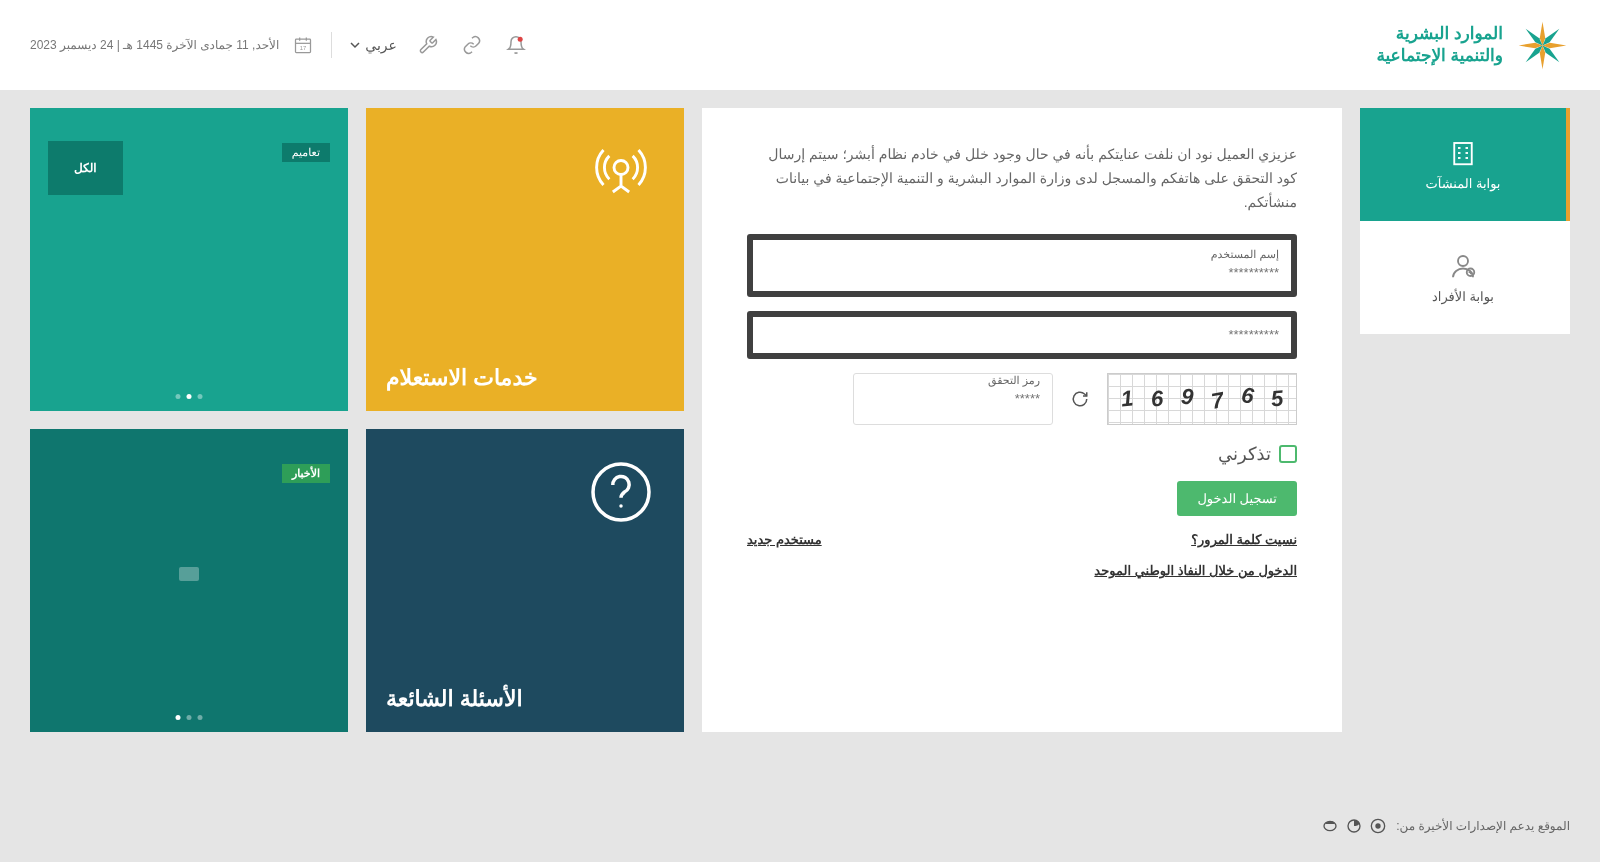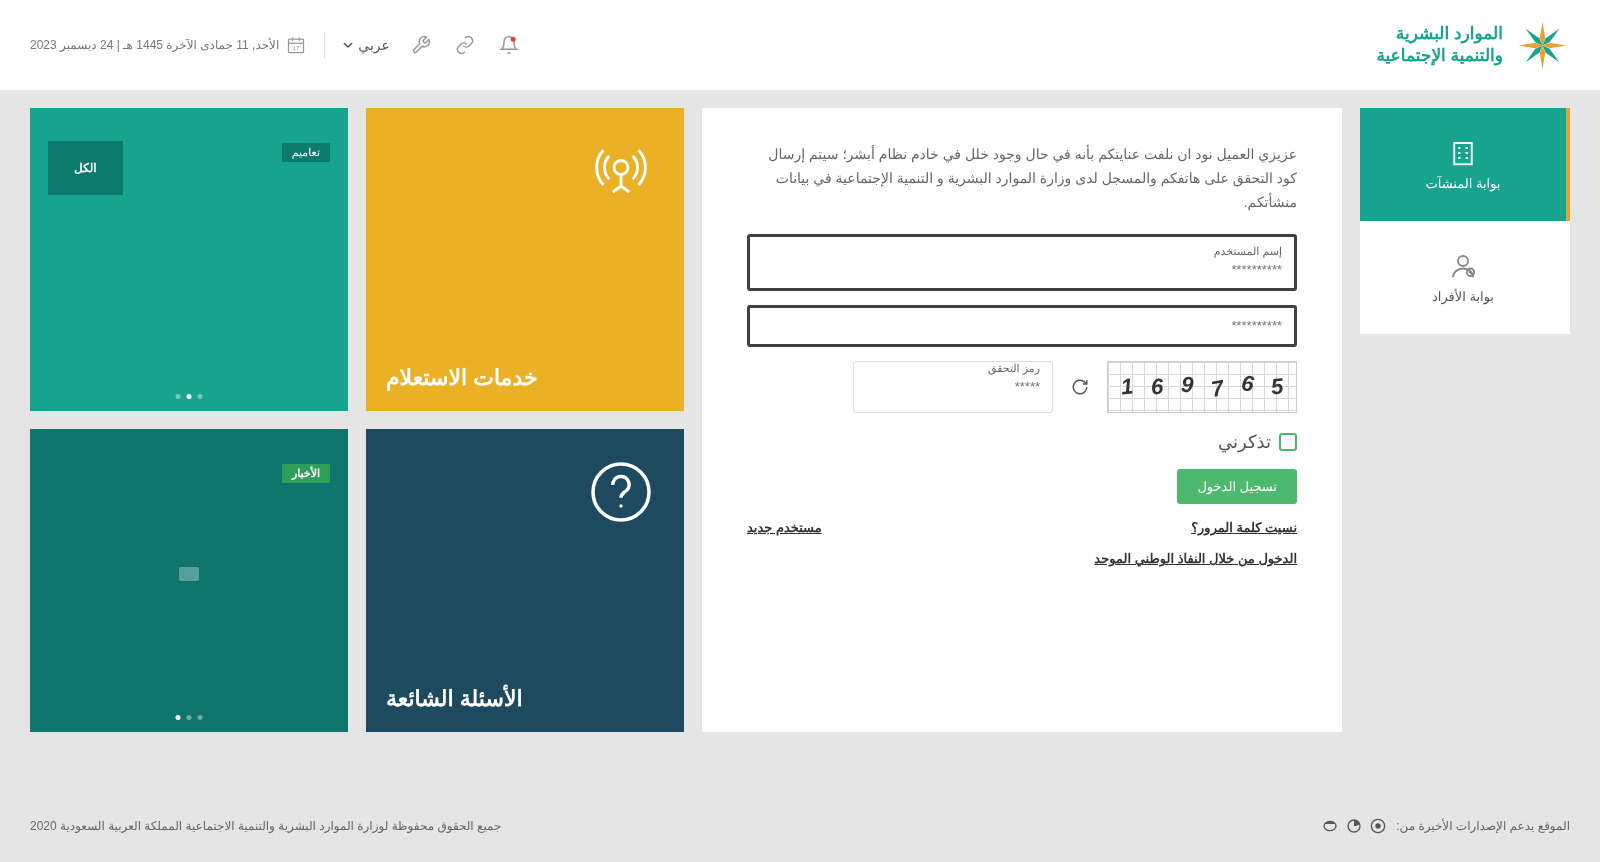--- a/index.html
+++ b/index.html
@@ -7,38 +7,38 @@
 
 
 .header { background: #fff; height: 90px; display: flex; justify-content: space-between; align-items: center; padding: 0 30px; }
 .header-right { display: flex; align-items: center; gap: 15px; }
 .logo-container { display: flex; align-items: center; gap: 12px; }
 .logo-star { width: 55px; height: 55px; }
 .logo-text { color: #18a38f; font-size: 17px; font-weight: bold; text-align: right; line-height: 1.3; }
 .header-left { display: flex; align-items: center; gap: 18px; }
 .icon-btn { width: 26px; height: 26px; display: flex; align-items: center; justify-content: center; color: #888; cursor: pointer; }
 .lang-selector { display: flex; align-items: center; gap: 5px; color: #555; font-size: 14px; cursor: pointer; }
-.date-display { display: flex; align-items: center; gap: 7px; color: #777; font-size: 12px; }
+.date-display { display: flex; align-items: center; gap: 14px; color: #777; font-size: 12px; }
 .date-icon { width: 20px; height: 20px; }
 
 
 .main-container { display: flex; padding: 18px 30px; gap: 18px; height: 660px; }
 
 
 .sidebar { width: 210px; display: flex; flex-direction: column; gap: 0; }
 .sidebar-tab { background: #fff; height: 113px; display: flex; flex-direction: column; align-items: center; justify-content: center; gap: 8px; cursor: pointer; color: #555; position: relative; border-right: 4px solid transparent; }
 .sidebar-tab.active { background: #18a38f; color: #fff; border-right: 4px solid #e8a02e; }
 .sidebar-tab-icon { width: 30px; height: 30px; }
 .sidebar-tab-label { font-size: 13px; }
 
 
 .login-card { flex: 1; background: #fff; padding: 35px 45px; max-width: 640px; }
 .login-title { font-size: 24px; font-weight: bold; color: #333; margin-bottom: 18px; }
 .login-desc { font-size: 14px; color: #666; line-height: 1.7; margin-bottom: 20px; }
-.form-group { border: 3px solid #404040; border-radius: 3px; padding: 8px 12px 10px; margin-bottom: 14px; background: #fff; }
+.form-group { border: 6px solid #404040; border-radius: 3px; padding: 8px 12px 10px; margin-bottom: 14px; background: #fff; }
 .form-label { font-size: 11px; color: #666; display: block; margin-bottom: 2px; }
 .form-input { border: none; outline: none; width: 100%; font-size: 13px; color: #333; direction: rtl; background: transparent; }
 .captcha-row { display: flex; align-items: stretch; gap: 12px; margin-bottom: 18px; }
 .captcha-image { width: 190px; height: 52px; background: #fff; border: 1px solid #ccc; position: relative; display: flex; align-items: center; justify-content: space-around; padding: 0 4px; background-image: linear-gradient(#d8d8d8 1px, transparent 1px), linear-gradient(90deg, #d8d8d8 1px, transparent 1px); background-size: 12px 12px; }
 .captcha-digit { font-size: 22px; font-weight: bold; font-style: italic; color: #333; transform: rotate(-6deg); }
 .captcha-digit:nth-child(2){ transform: rotate(8deg) translateY(-3px); }
 .captcha-digit:nth-child(3){ transform: rotate(-10deg) translateY(2px); }
 .captcha-digit:nth-child(4){ transform: rotate(5deg) translateY(-2px); }
 .captcha-digit:nth-child(5){ transform: rotate(-4deg); }
 .captcha-refresh { display: flex; align-items: center; justify-content: center; width: 30px; cursor: pointer; color: #555; font-size: 18px; }
@@ -272,14 +272,13 @@
       <svg class="browser-icon" viewBox="0 0 24 24" fill="#555">
           <circle cx="12" cy="12" r="9" fill="none" stroke="#555" stroke-width="2"></circle>
           <path d="M12 3 a9 9 0 0 1 8 5 c-1 4-5 4-8 4"></path>
         </svg>
       <svg class="browser-icon" viewBox="0 0 24 24" fill="#555">
           <ellipse cx="12" cy="12" rx="9" ry="7" fill="none" stroke="#555" stroke-width="2"></ellipse>
           <path d="M5 9 c3-6 14-6 14 0"></path>
         </svg>
     </div>
   </div>
-  <div>جميع الحقوق محفوظة لوزارة الموارد البشرية والتنمية الاجتماعية المملكة العربية السعودية 2020</div>
 </div>
 
 </body></html>

